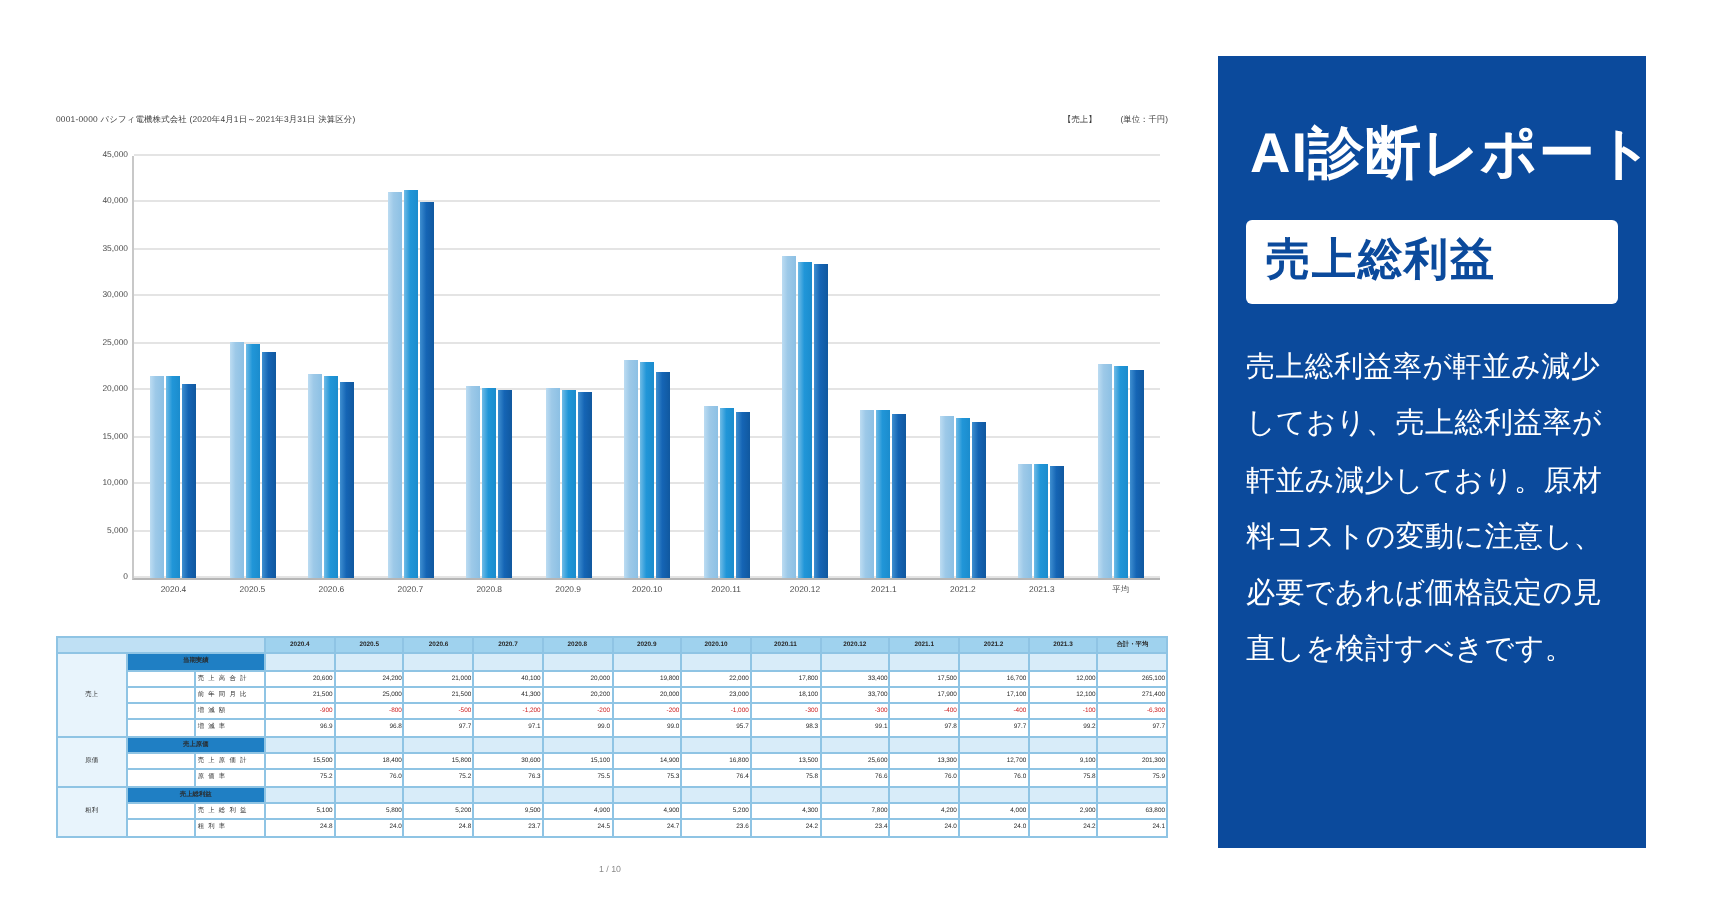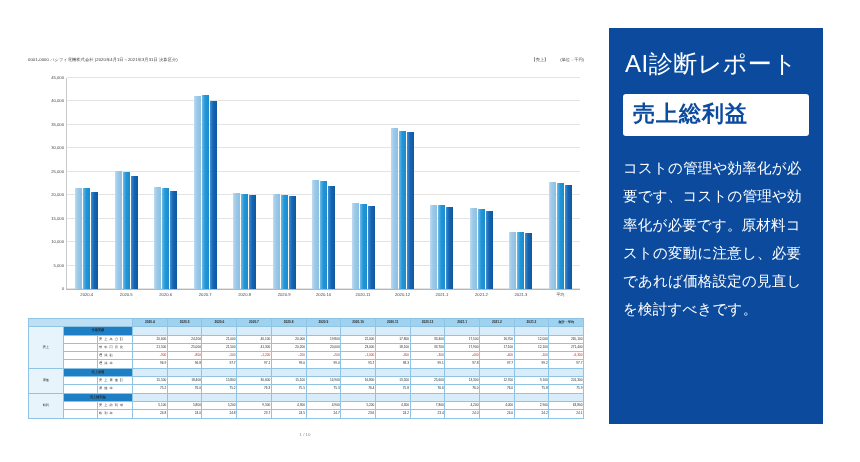--- a/index.html
+++ b/index.html
@@ -238,25 +238,25 @@
     left: 609px;
     top: 28px;
     width: 214px;
     height: 396px;
     background: #0b4a9c;
     box-sizing: border-box;
     padding: 18px 14px 14px 14px;
   }
   #ai-heading {
     color: #ffffff;
-    font-size: 24px;
-    font-weight: normal;
+    font-size: 28px;
+    font-weight: bold;
     letter-spacing: 0.5px;
     text-align: left;
-    margin: 2px 0 14px 2px;
+    margin: 12px 0 14px 2px;
     white-space: nowrap;
   }
   #ai-subject-box {
     background: #ffffff;
     border-radius: 3px;
     padding: 5px 10px 7px 10px;
     margin-bottom: 18px;
   }
   #ai-subject-box span {
     color: #0b4a9c;
@@ -617,16 +617,16 @@
     </div>
 
     <div id="page-footer">1 / 10</div>
   </div>
 
   <div id="ai-panel">
     <div id="ai-heading">AI診断レポート</div>
     <div id="ai-subject-box">
       <span>売上総利益</span>
     </div>
-    <div id="ai-body">コストの管理や効率化が必要です、コストの管理や効率化が必要です。原材料コストの変動に注意し、必要であれば価格設定の見直しを検討すべきです。</div>
+    <div id="ai-body">売上総利益率が軒並み減少しており、売上総利益率が軒並み減少しており。原材料コストの変動に注意し、必要であれば価格設定の見直しを検討すべきです。</div>
   </div>
 
 </div>
 
 </body></html>

